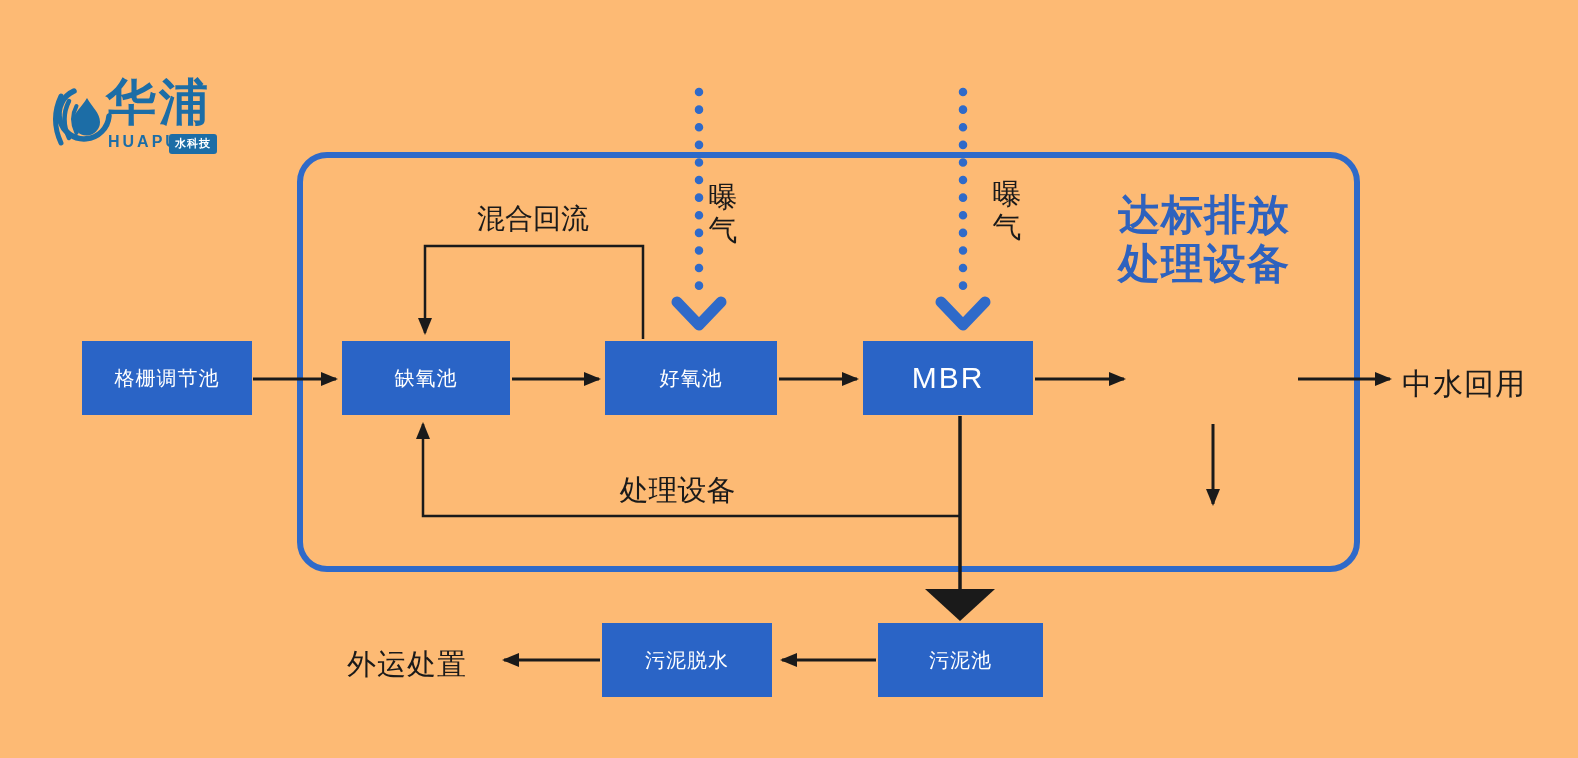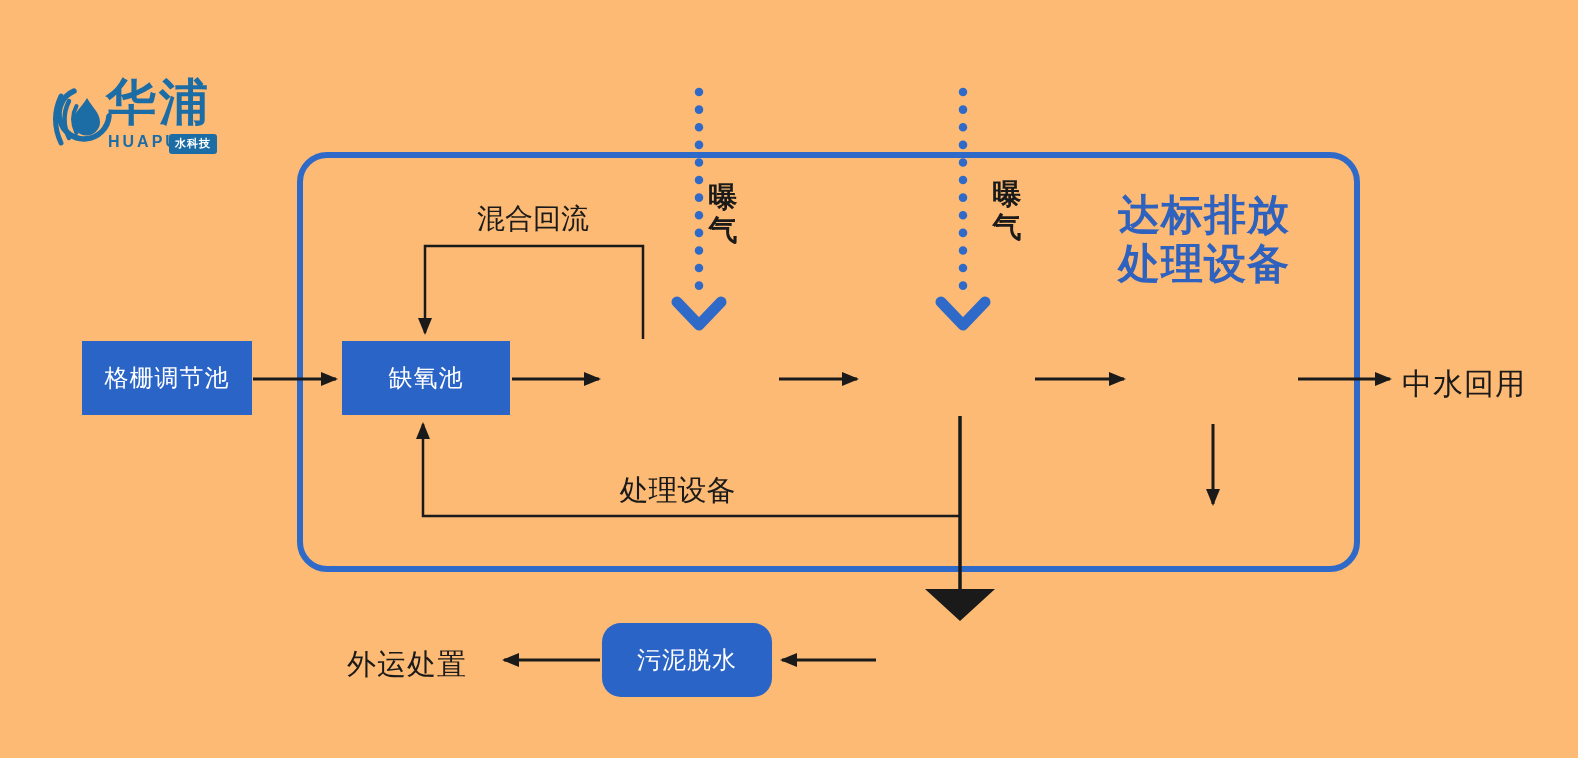--- a/index.html
+++ b/index.html
@@ -22,37 +22,37 @@
   
   .title{position:absolute;left:1080px;top:190px;width:248px;text-align:center;z-index:4;
          font-family:"DejaVu Serif","Liberation Serif",serif;font-weight:700;
          font-size:42px;line-height:49px;color:#2e62be;letter-spacing:1px;}
 
   
   .overlay{position:absolute;left:0;top:0;z-index:2;}
 
   
   .node{position:absolute;display:flex;align-items:center;justify-content:center;
-        background:#2a64c6;color:#ffffff;font-size:24px;letter-spacing:1px;z-index:3;}
+        background:#2a64c6;color:#ffffff;font-size:20px;letter-spacing:1px;z-index:3;}
   #n-screen{left:82px;top:341px;width:170px;height:74px;}
   #n-anoxic{left:342px;top:341px;width:168px;height:74px;}
   #n-aerobic{left:605px;top:341px;width:172px;height:74px;}
   #n-mbr{left:863px;top:341px;width:170px;height:74px;font-size:30px;letter-spacing:2px;}
   #n-disinfection{left:1130px;top:341px;width:166px;height:74px;}
   #n-sludge-tank{left:878px;top:623px;width:165px;height:74px;}
-  #n-sludge-dewatering{left:602px;top:623px;width:170px;height:74px;border-radius:19px;}
+  #n-sludge-dewatering{left:602px;top:623px;width:170px;height:74px;}
 
   
   .flabel{position:absolute;font-size:28px;color:#1a1a1a;z-index:4;}
   #l-mixed{left:462px;top:200px;width:142px;text-align:center;}
   #l-sludge-return{left:610px;top:471px;width:135px;text-align:center;font-size:29px;}
   #l-reuse{left:1402px;top:364px;font-size:30px;letter-spacing:1px;}
   #l-discharge{left:1150px;top:528px;width:145px;text-align:center;}
   #l-disposal{left:347px;top:645px;font-size:29px;letter-spacing:1px;}
-  .aer{width:32px;font-size:29px;line-height:33px;word-break:break-all;text-align:center;font-weight:bold;}
+  .aer{width:32px;font-size:29px;line-height:33px;word-break:break-all;text-align:center;}
   #l-aer-left{left:707px;top:181px;}
   #l-aer-right{left:991px;top:178px;}
 </style>
 </head>
 <body>
 
 <div class="stage">
 
   <svg class="logo-icon" width="62" height="74" viewBox="0 0 62 74">
     <g fill="none" stroke="#1c6da6" stroke-linecap="round">
@@ -103,20 +103,23 @@
     <g stroke="#2f6ac9" fill="none">
       <line x1="699" y1="92" x2="699" y2="292" stroke-width="8.5" stroke-linecap="round" stroke-dasharray="0.1 17.5"></line>
       <polyline points="677,302 699,325 721,302" stroke-width="11" stroke-linecap="round" stroke-linejoin="round"></polyline>
       <line x1="963" y1="92" x2="963" y2="292" stroke-width="8.5" stroke-linecap="round" stroke-dasharray="0.1 17.5"></line>
       <polyline points="941,302 963,325 985,302" stroke-width="11" stroke-linecap="round" stroke-linejoin="round"></polyline>
     </g>
   </svg>
 
   <div class="node" id="n-screen">格栅调节池</div>
   <div class="node" id="n-anoxic">缺氧池</div>
+  <div class="node" id="n-aerobic">好氧池</div>
+  <div class="node" id="n-mbr">MBR</div>
+  <div class="node" id="n-sludge-tank">污泥池</div>
   <div class="node" id="n-sludge-dewatering">污泥脱水</div>
 
   <div class="flabel" id="l-mixed">混合回流</div>
   <div class="flabel aer" id="l-aer-left">曝气</div>
   <div class="flabel aer" id="l-aer-right">曝气</div>
   <div class="flabel" id="l-sludge-return">处理设备</div>
   <div class="flabel" id="l-reuse">中水回用</div>
   <div class="flabel" id="l-disposal">外运处置</div>
 
 </div>

